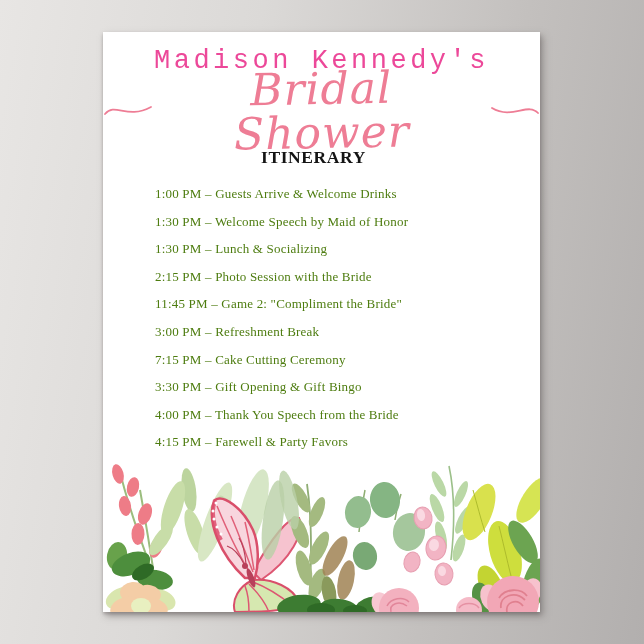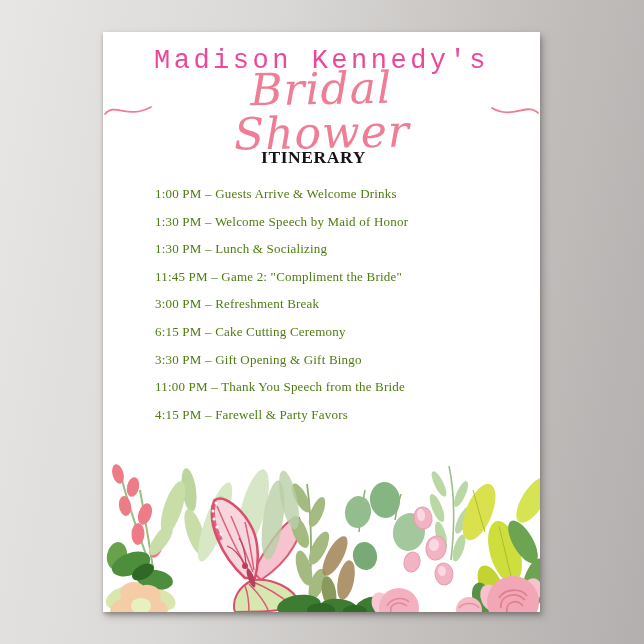--- a/index.html
+++ b/index.html
@@ -63,25 +63,26 @@
         <path d="M2,8 C22,20 38,2 48,13" stroke="#ee7d95" stroke-width="1.8" fill="none" stroke-linecap="round"></path>
       </svg>
     </div>
 
     <h2 class="itinerary-heading">ITINERARY</h2>
 
     <ul class="schedule">
       <li>1:00 PM – Guests Arrive &amp; Welcome Drinks</li>
       <li>1:30 PM – Welcome Speech by Maid of Honor</li>
       <li>1:30 PM – Lunch &amp; Socializing</li>
+      <li>2:15 PM – Photo Session with the Bride</li>
       <li>11:45 PM – Game 2: "Compliment the Bride"</li>
       <li>3:00 PM – Refreshment Break</li>
-      <li>6:15 PM – Cake Cutting Ceremony</li>
+      <li>7:15 PM – Cake Cutting Ceremony</li>
       <li>3:30 PM – Gift Opening &amp; Gift Bingo</li>
-      <li>11:00 PM – Thank You Speech from the Bride</li>
+      <li>4:00 PM – Thank You Speech from the Bride</li>
       <li>4:15 PM – Farewell &amp; Party Favors</li>
     </ul>
 
     <svg class="floral" width="437" height="152" viewBox="0 0 437 152">
       <defs>
         <filter id="soft" x="-5%" y="-5%" width="110%" height="110%">
           <feGaussianBlur stdDeviation="0.7"></feGaussianBlur>
         </filter>
       </defs>
       <g filter="url(#soft)">

